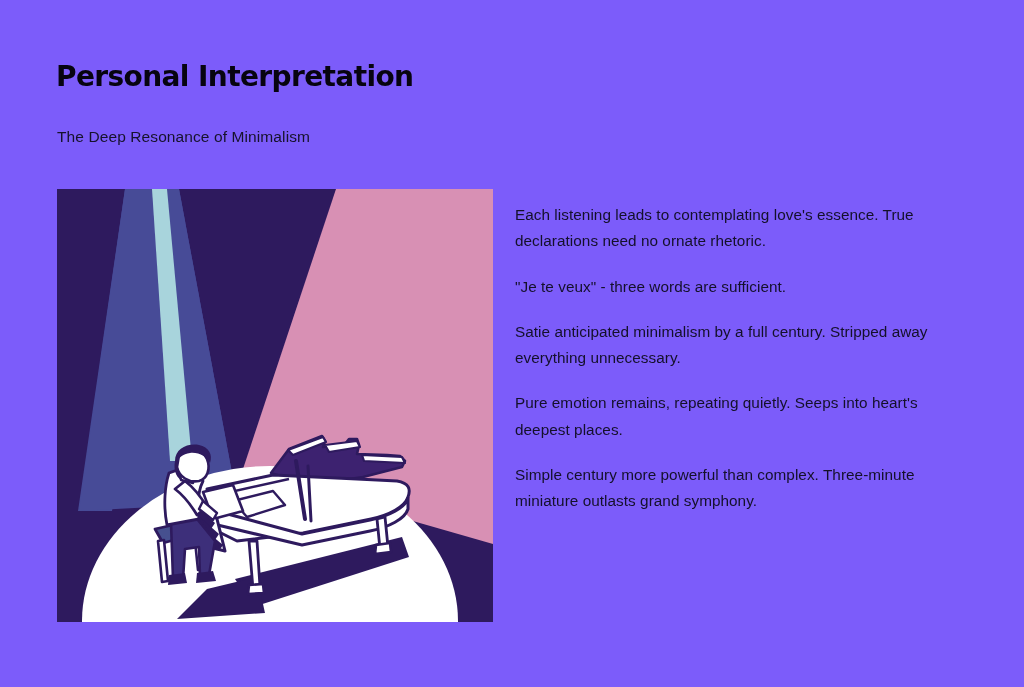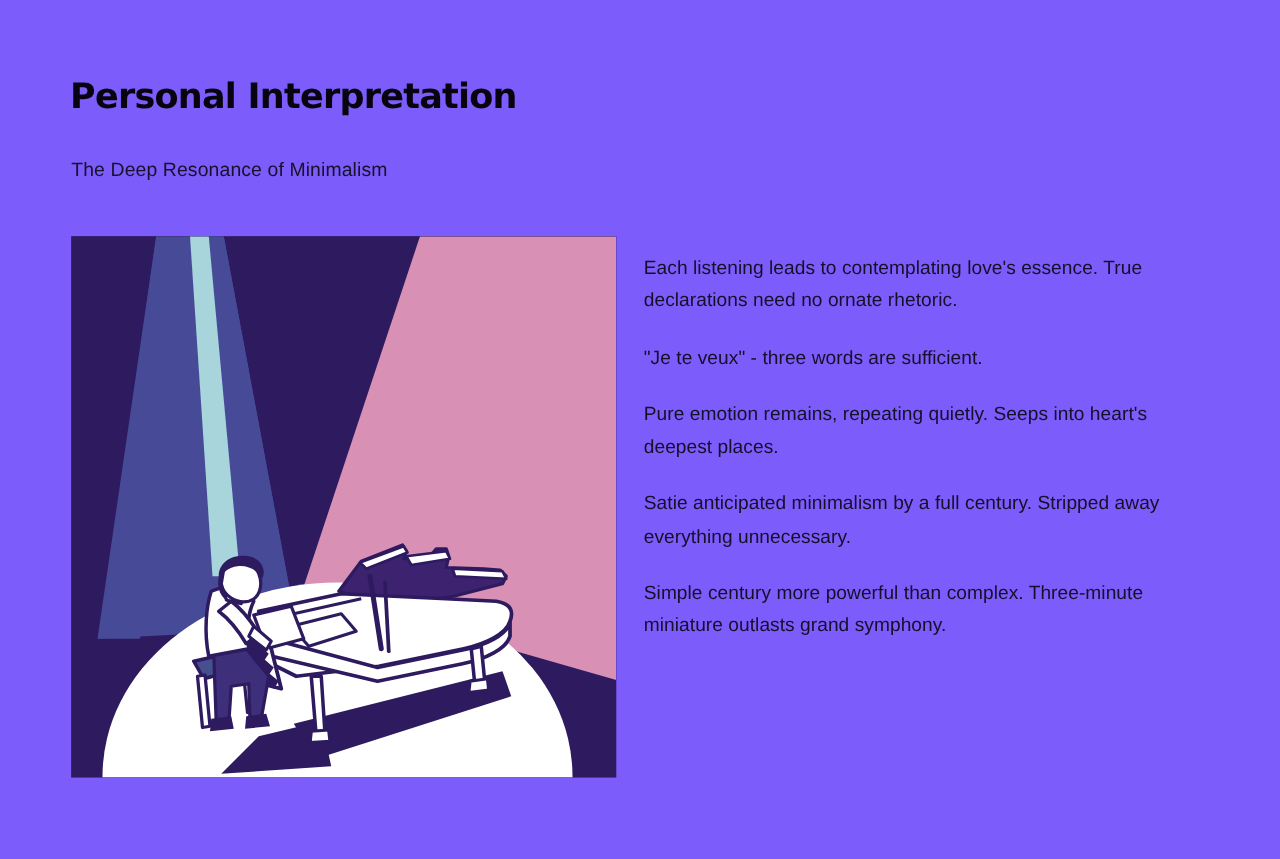--- a/index.html
+++ b/index.html
@@ -188,18 +188,18 @@
         <path d="M118 272 C116 282 120 290 127 293
                  C122 286 120 279 121 272 Z" fill="#2e1a5e"></path>
 
       </g>
     </svg>
   </div>
 
   <div class="body-column">
     <p class="body-paragraph">Each listening leads to contemplating love's essence. True declarations need no ornate rhetoric.</p>
     <p class="body-paragraph">"Je te veux" - three words are sufficient.</p>
+    <p class="body-paragraph">Satie anticipated minimalism by a full century. Stripped away everything unnecessary.</p>
     <p class="body-paragraph">Pure emotion remains, repeating quietly. Seeps into heart's deepest places.</p>
-    <p class="body-paragraph">Satie anticipated minimalism by a full century. Stripped away everything unnecessary.</p>
     <p class="body-paragraph">Simple century more powerful than complex. Three-minute miniature outlasts grand symphony.</p>
   </div>
 
 </div>
 
 </body></html>

